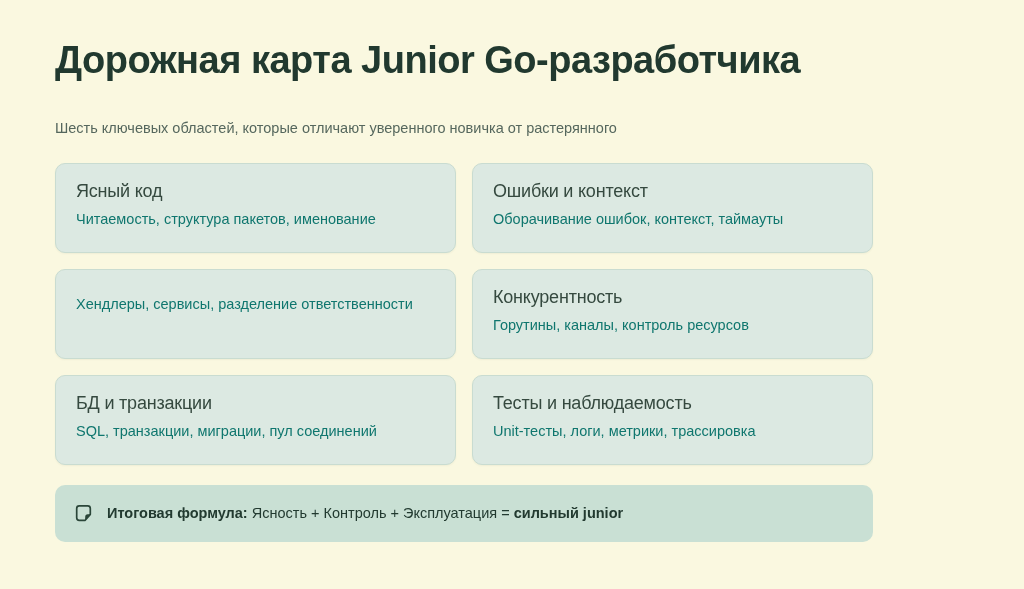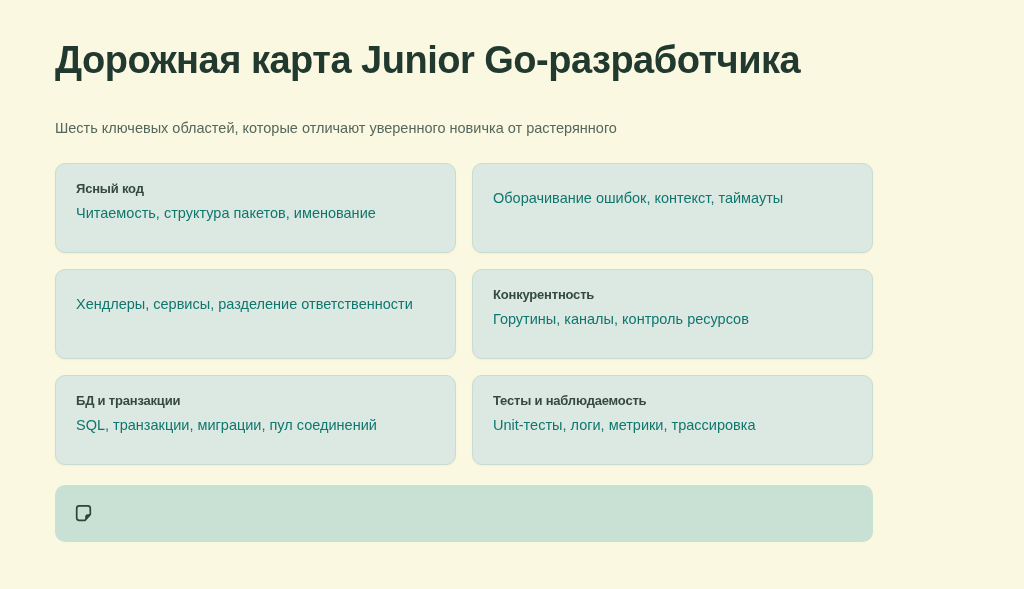--- a/index.html
+++ b/index.html
@@ -36,22 +36,22 @@
   }
   .card {
     background: #DCE9E2;
     border: 1px solid #C9DCD1;
     border-radius: 10px;
     height: 90px;
     padding: 17px 20px;
     box-shadow: 0 1px 2px rgba(60, 90, 75, 0.06);
   }
   .card-title {
-    font-size: 13px;
-    font-weight: 700;
+    font-size: 18px;
+    font-weight: 400;
     color: #35493F;
     letter-spacing: -0.2px;
   }
   .card-desc {
     margin-top: 9px;
     font-size: 14.5px;
     color: #0f766e;
   }
   .summary-bar {
     margin-top: 20px;
@@ -84,20 +84,21 @@
   <div class="page-subtitle">Шесть ключевых областей, которые отличают уверенного новичка от растерянного</div>
 
   <div class="cards-grid">
 
     <div class="card">
       <div class="card-title">Ясный код</div>
       <div class="card-desc">Читаемость, структура пакетов, именование</div>
     </div>
 
     <div class="card">
+      <div class="card-title">Ошибки и контекст</div>
       <div class="card-desc">Оборачивание ошибок, контекст, таймауты</div>
     </div>
 
     <div class="card">
       <div class="card-desc">Хендлеры, сервисы, разделение ответственности</div>
     </div>
 
     <div class="card">
       <div class="card-title">Конкурентность</div>
       <div class="card-desc">Горутины, каналы, контроль ресурсов</div>
@@ -115,15 +116,16 @@
 
   </div>
 
   <div class="summary-bar">
     <span class="summary-icon">
       <svg width="17" height="19" viewBox="0 0 20 22" fill="none">
         <path d="M5 2 H15 Q18 2 18 5 V12 L12 19 H5 Q2 19 2 16 V5 Q2 2 5 2 Z" stroke="#2A4639" stroke-width="2" stroke-linejoin="round" fill="none"></path>
         <path d="M18 12 L12 19 L12 15 Q12 12 15 12 Z" fill="#2A4639"></path>
       </svg>
     </span>
+    <span class="summary-text"><span class="bold">Итоговая формула:</span> <span>Ясность + Контроль + Эксплуатация =</span> <span class="bold">сильный junior</span></span>
   </div>
 
 </div>
 
 </body></html>

